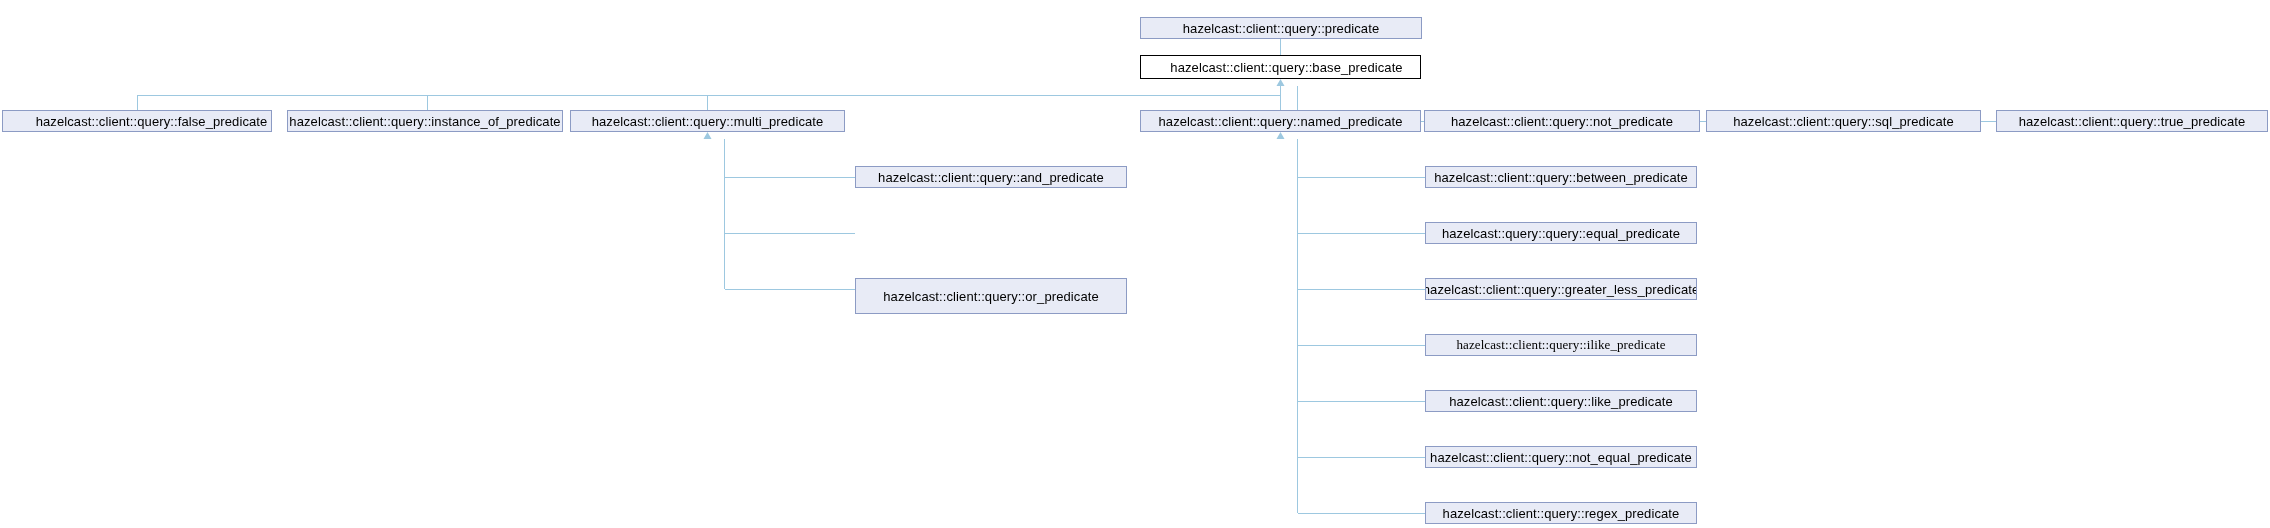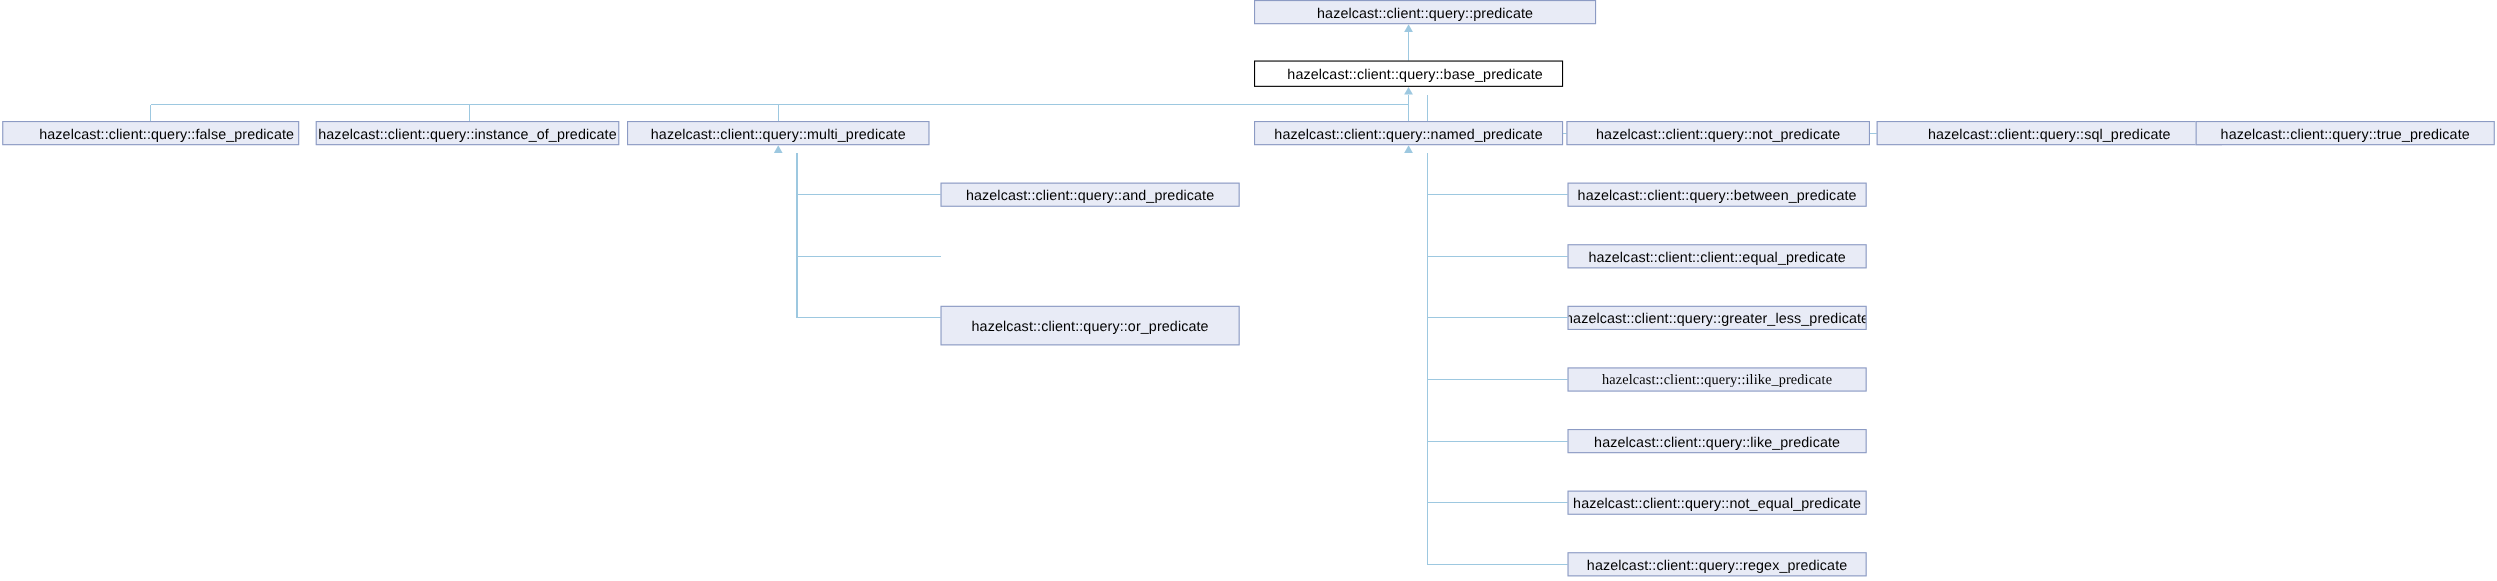--- a/index.html
+++ b/index.html
@@ -71,58 +71,58 @@
       <line x1="1297.5" y1="139" x2="1297.5" y2="513" stroke="#9dc8e0" stroke-width="1" shape-rendering="crispEdges"></line>
       <polygon points="1276.5,139 1284.5,139 1280.5,132" fill="#9dc8e0"></polygon>
       <line x1="1297.5" y1="177" x2="1425" y2="177" stroke="#9dc8e0" stroke-width="1" shape-rendering="crispEdges"></line>
       <line x1="1297.5" y1="233" x2="1425" y2="233" stroke="#9dc8e0" stroke-width="1" shape-rendering="crispEdges"></line>
       <line x1="1297.5" y1="289" x2="1425" y2="289" stroke="#9dc8e0" stroke-width="1" shape-rendering="crispEdges"></line>
       <line x1="1297.5" y1="345" x2="1425" y2="345" stroke="#9dc8e0" stroke-width="1" shape-rendering="crispEdges"></line>
       <line x1="1297.5" y1="401" x2="1425" y2="401" stroke="#9dc8e0" stroke-width="1" shape-rendering="crispEdges"></line>
       <line x1="1297.5" y1="457" x2="1425" y2="457" stroke="#9dc8e0" stroke-width="1" shape-rendering="crispEdges"></line>
       <line x1="1297.5" y1="513" x2="1425" y2="513" stroke="#9dc8e0" stroke-width="1" shape-rendering="crispEdges"></line>
     </svg>
-<div class="node" style="left: 1140px; top: 0px; width: 311px; height: 22px;">
+<div class="node" style="left: 1140px; top: 17px; width: 282px; height: 22px;">
       <span>hazelcast::client::query::predicate</span>
     </div>
     <div class="node root" style="left: 1140px; top: 55px; width: 281px; height: 24px;">
       <span>hazelcast::client::query::base_predicate</span>
     </div>
     <div class="node" style="left: 2px; top: 110px; width: 270px; height: 22px; padding-left: 29px;">
       <span>hazelcast::client::query::false_predicate</span>
     </div>
     <div class="node" style="left: 287px; top: 110px; width: 276px; height: 22px;">
       <span>hazelcast::client::query::instance_of_predicate</span>
     </div>
     <div class="node" style="left: 570px; top: 110px; width: 275px; height: 22px;">
       <span>hazelcast::client::query::multi_predicate</span>
     </div>
     <div class="node" style="left: 1140px; top: 110px; width: 281px; height: 22px;">
       <span>hazelcast::client::query::named_predicate</span>
     </div>
     <div class="node" style="left: 1424px; top: 110px; width: 276px; height: 22px;">
       <span>hazelcast::client::query::not_predicate</span>
     </div>
-    <div class="node" style="left: 1706px; top: 110px; width: 314px; height: 22px;">
+    <div class="node" style="left: 1706px; top: 110px; width: 275px; height: 22px;">
       <span>hazelcast::client::query::sql_predicate</span>
     </div>
     <div class="node" style="left: 1996px; top: 110px; width: 272px; height: 22px;">
       <span>hazelcast::client::query::true_predicate</span>
     </div>
     <div class="node" style="left: 855px; top: 166px; width: 272px; height: 22px;">
       <span>hazelcast::client::query::and_predicate</span>
     </div>
     <div class="node" style="left: 855px; top: 278px; width: 272px; height: 36px;">
       <span>hazelcast::client::query::or_predicate</span>
     </div>
     <div class="node" style="left: 1425px; top: 166px; width: 272px; height: 22px;">
       <span>hazelcast::client::query::between_predicate</span>
     </div>
     <div class="node" style="left: 1425px; top: 222px; width: 272px; height: 22px;">
-      <span>hazelcast::client::client::equal_predicate</span>
+      <span>hazelcast::query::query::equal_predicate</span>
     </div>
     <div class="node" style="left: 1425px; top: 278px; width: 272px; height: 22px;">
       <span>hazelcast::client::query::greater_less_predicate</span>
     </div>
     <div class="node" style="left: 1425px; top: 334px; width: 272px; height: 22px; font-family: Liberation Serif, serif;">
       <span>hazelcast::client::query::ilike_predicate</span>
     </div>
     <div class="node" style="left: 1425px; top: 390px; width: 272px; height: 22px;">
       <span>hazelcast::client::query::like_predicate</span>
     </div>

